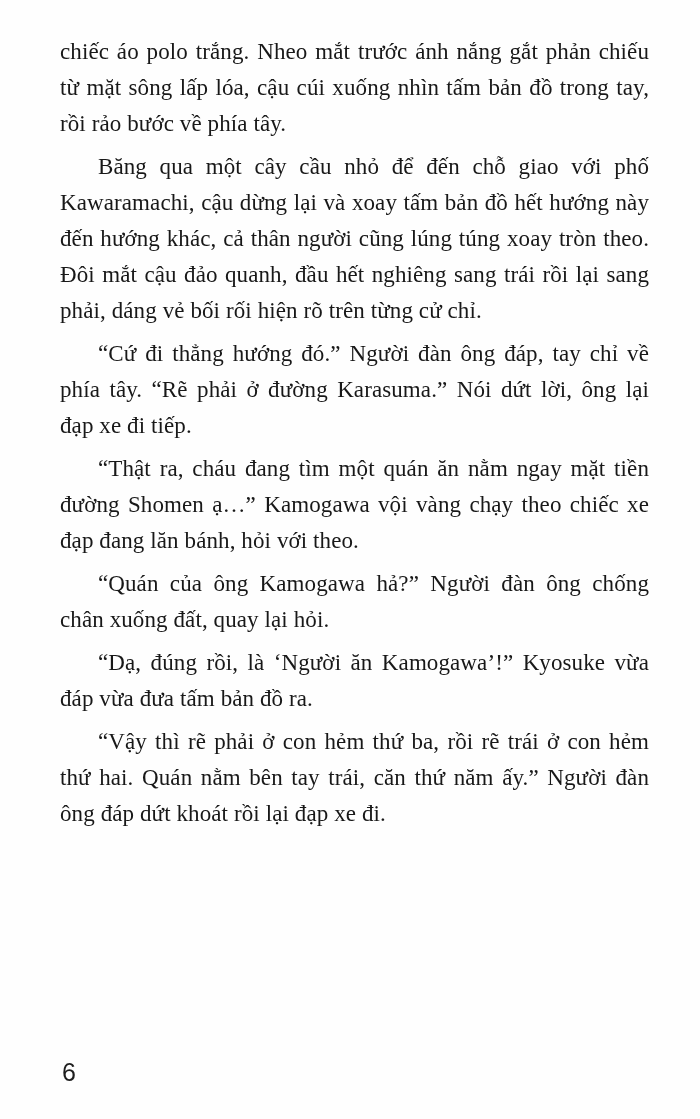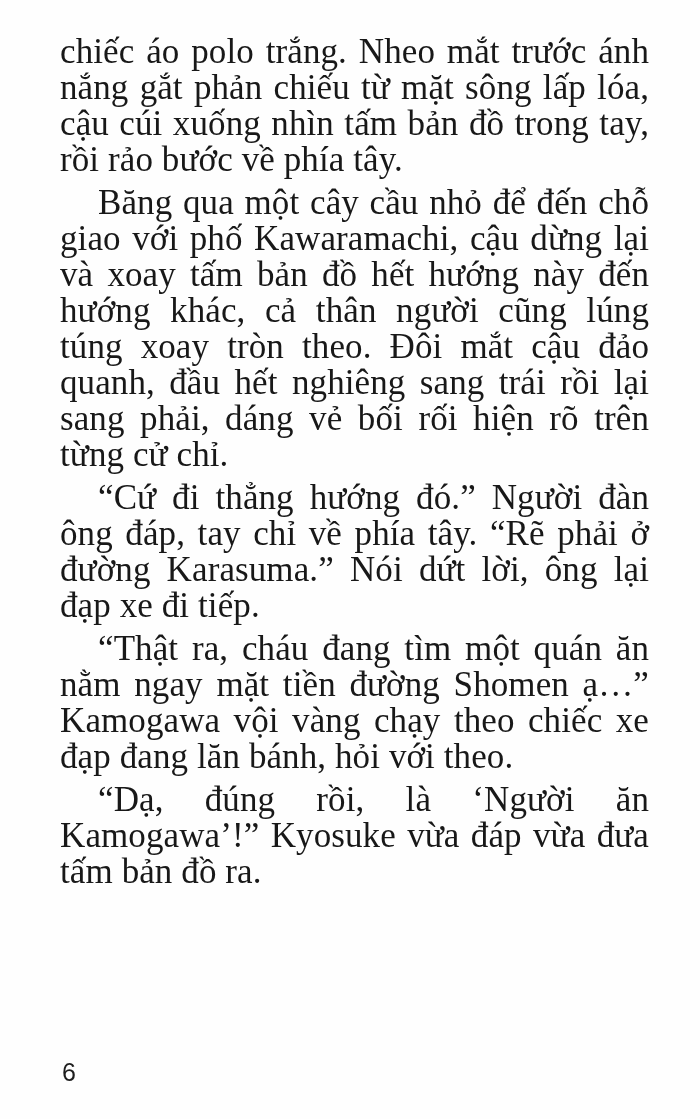--- a/index.html
+++ b/index.html
@@ -14,21 +14,21 @@
     background: #fefefe;
     overflow: hidden;
     font-family: "Liberation Serif", serif;
   }
   .text-block {
     position: absolute;
     left: 60px;
     top: 34px;
     width: 589px;
     color: #181818;
-    font-size: 35px;
+    font-size: 23px;
     line-height: 36px;
     text-align: justify;
     letter-spacing: 0.1px;
   }
   .para {
     margin: 0 0 7px 0;
   }
   .para.indent {
     text-indent: 38px;
   }
@@ -54,19 +54,21 @@
 </head>
 <body>
 
 <div class="page">
 
   <main class="text-block" id="paragraphs">
       <p class="para">chiếc áo polo trắng. Nheo mắt trước ánh nắng gắt phản chiếu từ mặt sông lấp lóa, cậu cúi xuống nhìn tấm bản đồ trong tay, rồi rảo bước về phía tây.</p>
       <p class="para indent">Băng qua một cây cầu nhỏ để đến chỗ giao với phố Kawaramachi, cậu dừng lại và xoay tấm bản đồ hết hướng này đến hướng khác, cả thân người cũng lúng túng xoay tròn theo. Đôi mắt cậu đảo quanh, đầu hết nghiêng sang trái rồi lại sang phải, dáng vẻ bối rối hiện rõ trên từng cử chỉ.</p>
       <p class="para indent">“Cứ đi thẳng hướng đó.” Người đàn ông đáp, tay chỉ về phía tây. “Rẽ phải ở đường Karasuma.” Nói dứt lời, ông lại đạp xe đi tiếp.</p>
       <p class="para indent">“Thật ra, cháu đang tìm một quán ăn nằm ngay mặt tiền đường Shomen ạ…” Kamogawa vội vàng chạy theo chiếc xe đạp đang lăn bánh, hỏi với theo.</p>
+      <p class="para indent">“Quán của ông Kamogawa hả?” Người đàn ông chống chân xuống đất, quay lại hỏi.</p>
       <p class="para indent">“Dạ, đúng rồi, là ‘Người ăn Kamogawa’!” Kyosuke vừa đáp vừa đưa tấm bản đồ ra.</p>
+      <p class="para indent">“Vậy thì rẽ phải ở con hẻm thứ ba, rồi rẽ trái ở con hẻm thứ hai. Quán nằm bên tay trái, căn thứ năm ấy.” Người đàn ông đáp dứt khoát rồi lại đạp xe đi.</p>
     </main>
 
   <span class="page-number">6</span>
 
 
 </div>
 
 </body></html>

